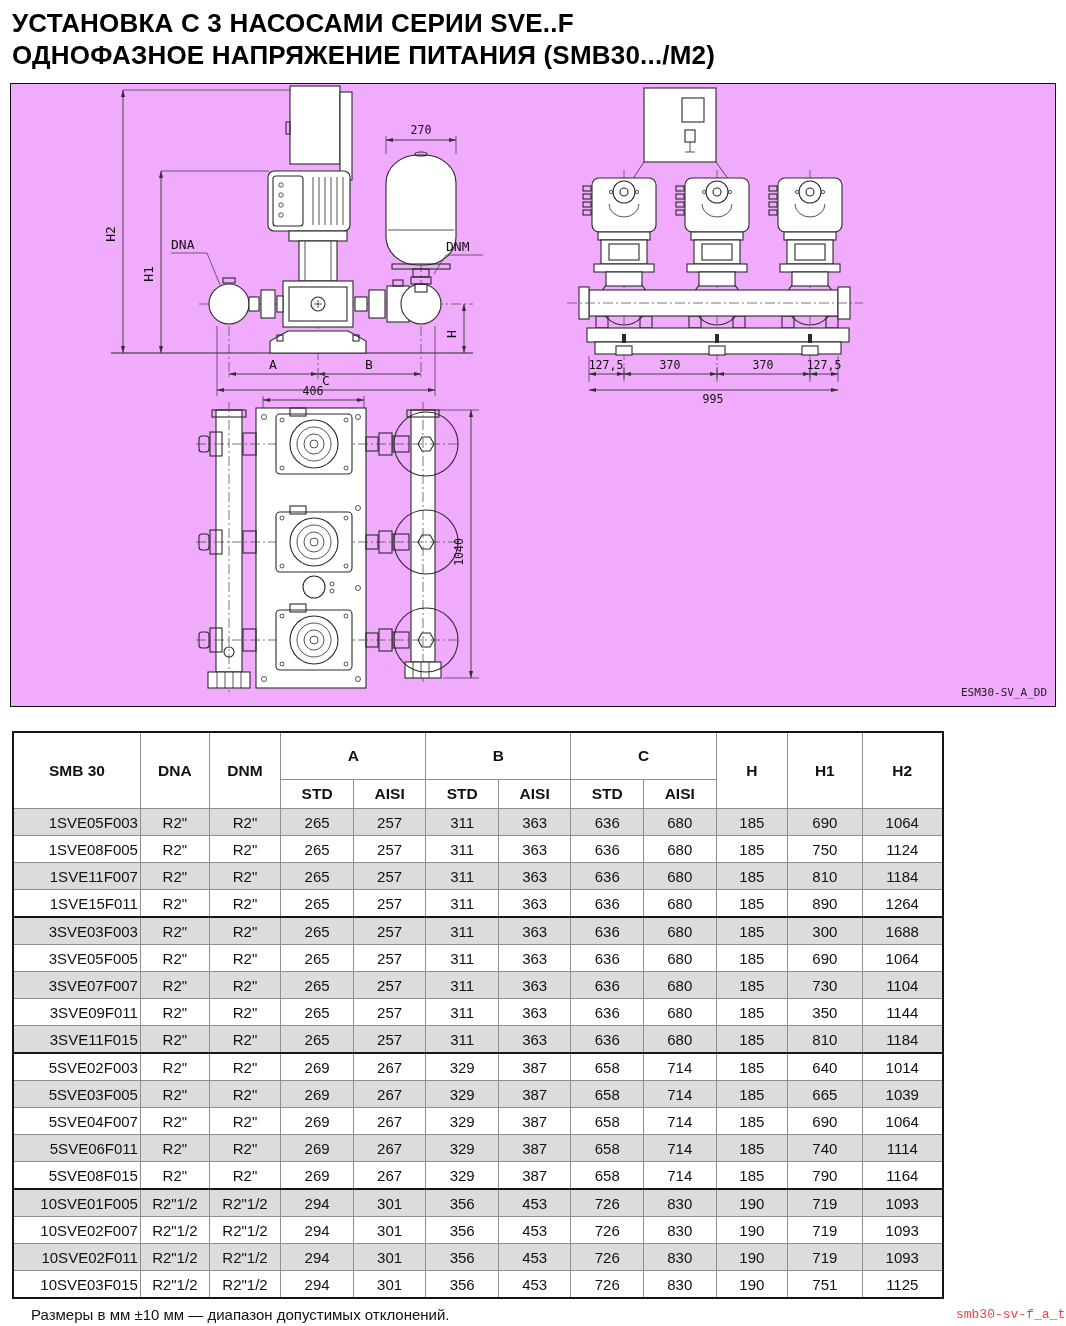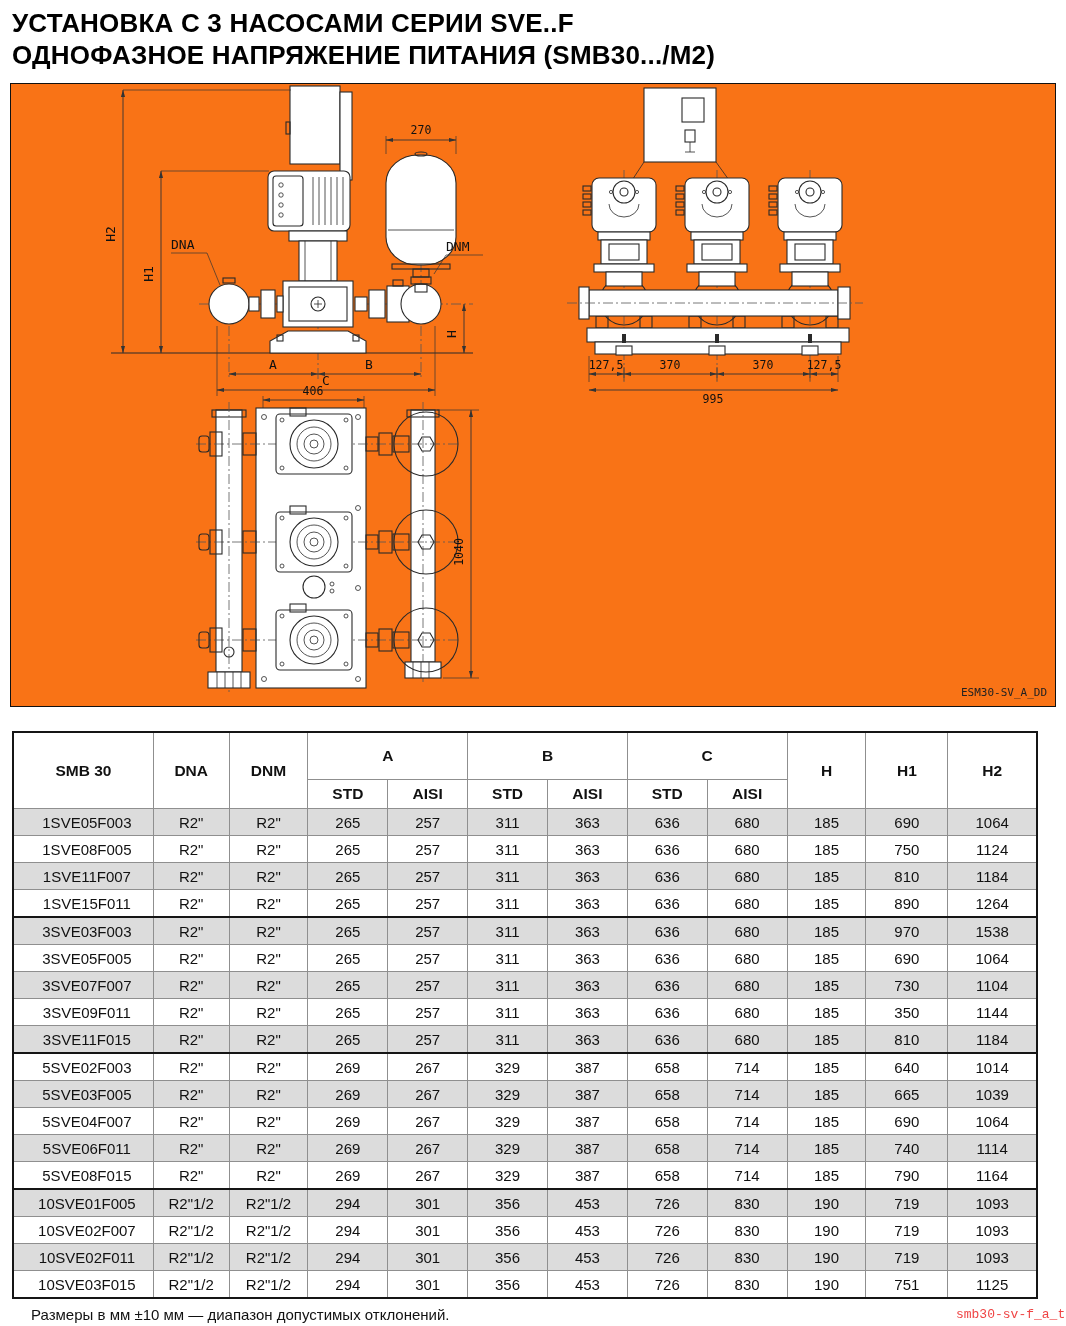--- a/index.html
+++ b/index.html
@@ -7,50 +7,50 @@
     width:1066px;height:1326px;position:relative;overflow:hidden;
     font-family:"Liberation Sans","DejaVu Sans",sans-serif;color:#111;
   }
   .page{padding:6px 4px 0 12px;}
   .title{
     font-weight:bold;font-size:26px;line-height:1.22;letter-spacing:.2px;
     color:#000;margin:2px 0 12px 0;
   }
   .drawing-box{
     margin-left:-2px;width:1044px;height:622px;border:1.5px solid #111;
-    background:#f97316;position:relative;
+    background:#f0abfc;position:relative;
   }
   .drawing-box svg{display:block;}
 
   .out{fill:none;stroke:#2a2a2a;stroke-width:1.1;}
   .outf{fill:#fff;stroke:#2a2a2a;stroke-width:1.1;}
   .soft{fill:none;stroke:#2a2a2a;stroke-width:.8;}
   .blk{fill:#2a2a2a;stroke:none;}
   .dim{stroke:#333;stroke-width:.9;fill:none;}
   .thin{stroke:#333;stroke-width:.7;}
   .cl{stroke:#555;stroke-width:.8;fill:none;stroke-dasharray:10 3 2 3;}
   .dlab{font:11.5px "DejaVu Sans Mono",monospace;fill:#111;}
   .dlab2{font:13px "DejaVu Sans Mono",monospace;fill:#111;}
   .code{font:11px "DejaVu Sans Mono",monospace;fill:#222;}
   .mid{text-anchor:middle;}
 
   .table-wrap{margin:24px 0 0 0;}
   table.spec{
-    width:1026px;border-collapse:collapse;table-layout:fixed;
+    width:932px;border-collapse:collapse;table-layout:fixed;
     border:2px solid #151515;
   }
   table.spec th,table.spec td{
     border:1px solid #8f8f8f;height:26px;padding:0 2px;
     text-align:center;font-size:15px;color:#111;
     white-space:nowrap;overflow:hidden;
   }
   table.spec thead th{font-weight:bold;font-size:15.5px;background:#fff;}
   table.spec thead tr.r1 th{height:46px;}
   table.spec thead tr.r2 th{height:28px;}
-  table.spec td.model{text-align:center;padding-left:9px;}
+  table.spec td.model{text-align:right;padding-left:9px;}
   table.spec tr.shade td{background:#dcdcdc;}
   table.spec tr.group-start td{border-top:2.5px solid #151515;margin-left:32px;}
 
   .footer{
     display:flex;justify-content:space-between;align-items:center;
     margin-top:7px;width:1042px;margin-left:19px;
   }
   .footer .note{font-size:15px;color:#111;}
   .footer .doc-code{font-size:13px;color:#ef4444;font-family:Liberation Mono, monospace;}
 </style>
@@ -407,22 +407,22 @@
             <td class="model">3SVE03F003</td>
             <td>R2"</td>
             <td>R2"</td>
             <td>265</td>
             <td>257</td>
             <td>311</td>
             <td>363</td>
             <td>636</td>
             <td>680</td>
             <td>185</td>
-            <td>970</td>
-            <td>1538</td>
+            <td>300</td>
+            <td>1688</td>
           </tr>
           <tr>
             <td class="model">3SVE05F005</td>
             <td>R2"</td>
             <td>R2"</td>
             <td>265</td>
             <td>257</td>
             <td>311</td>
             <td>363</td>
             <td>636</td>

